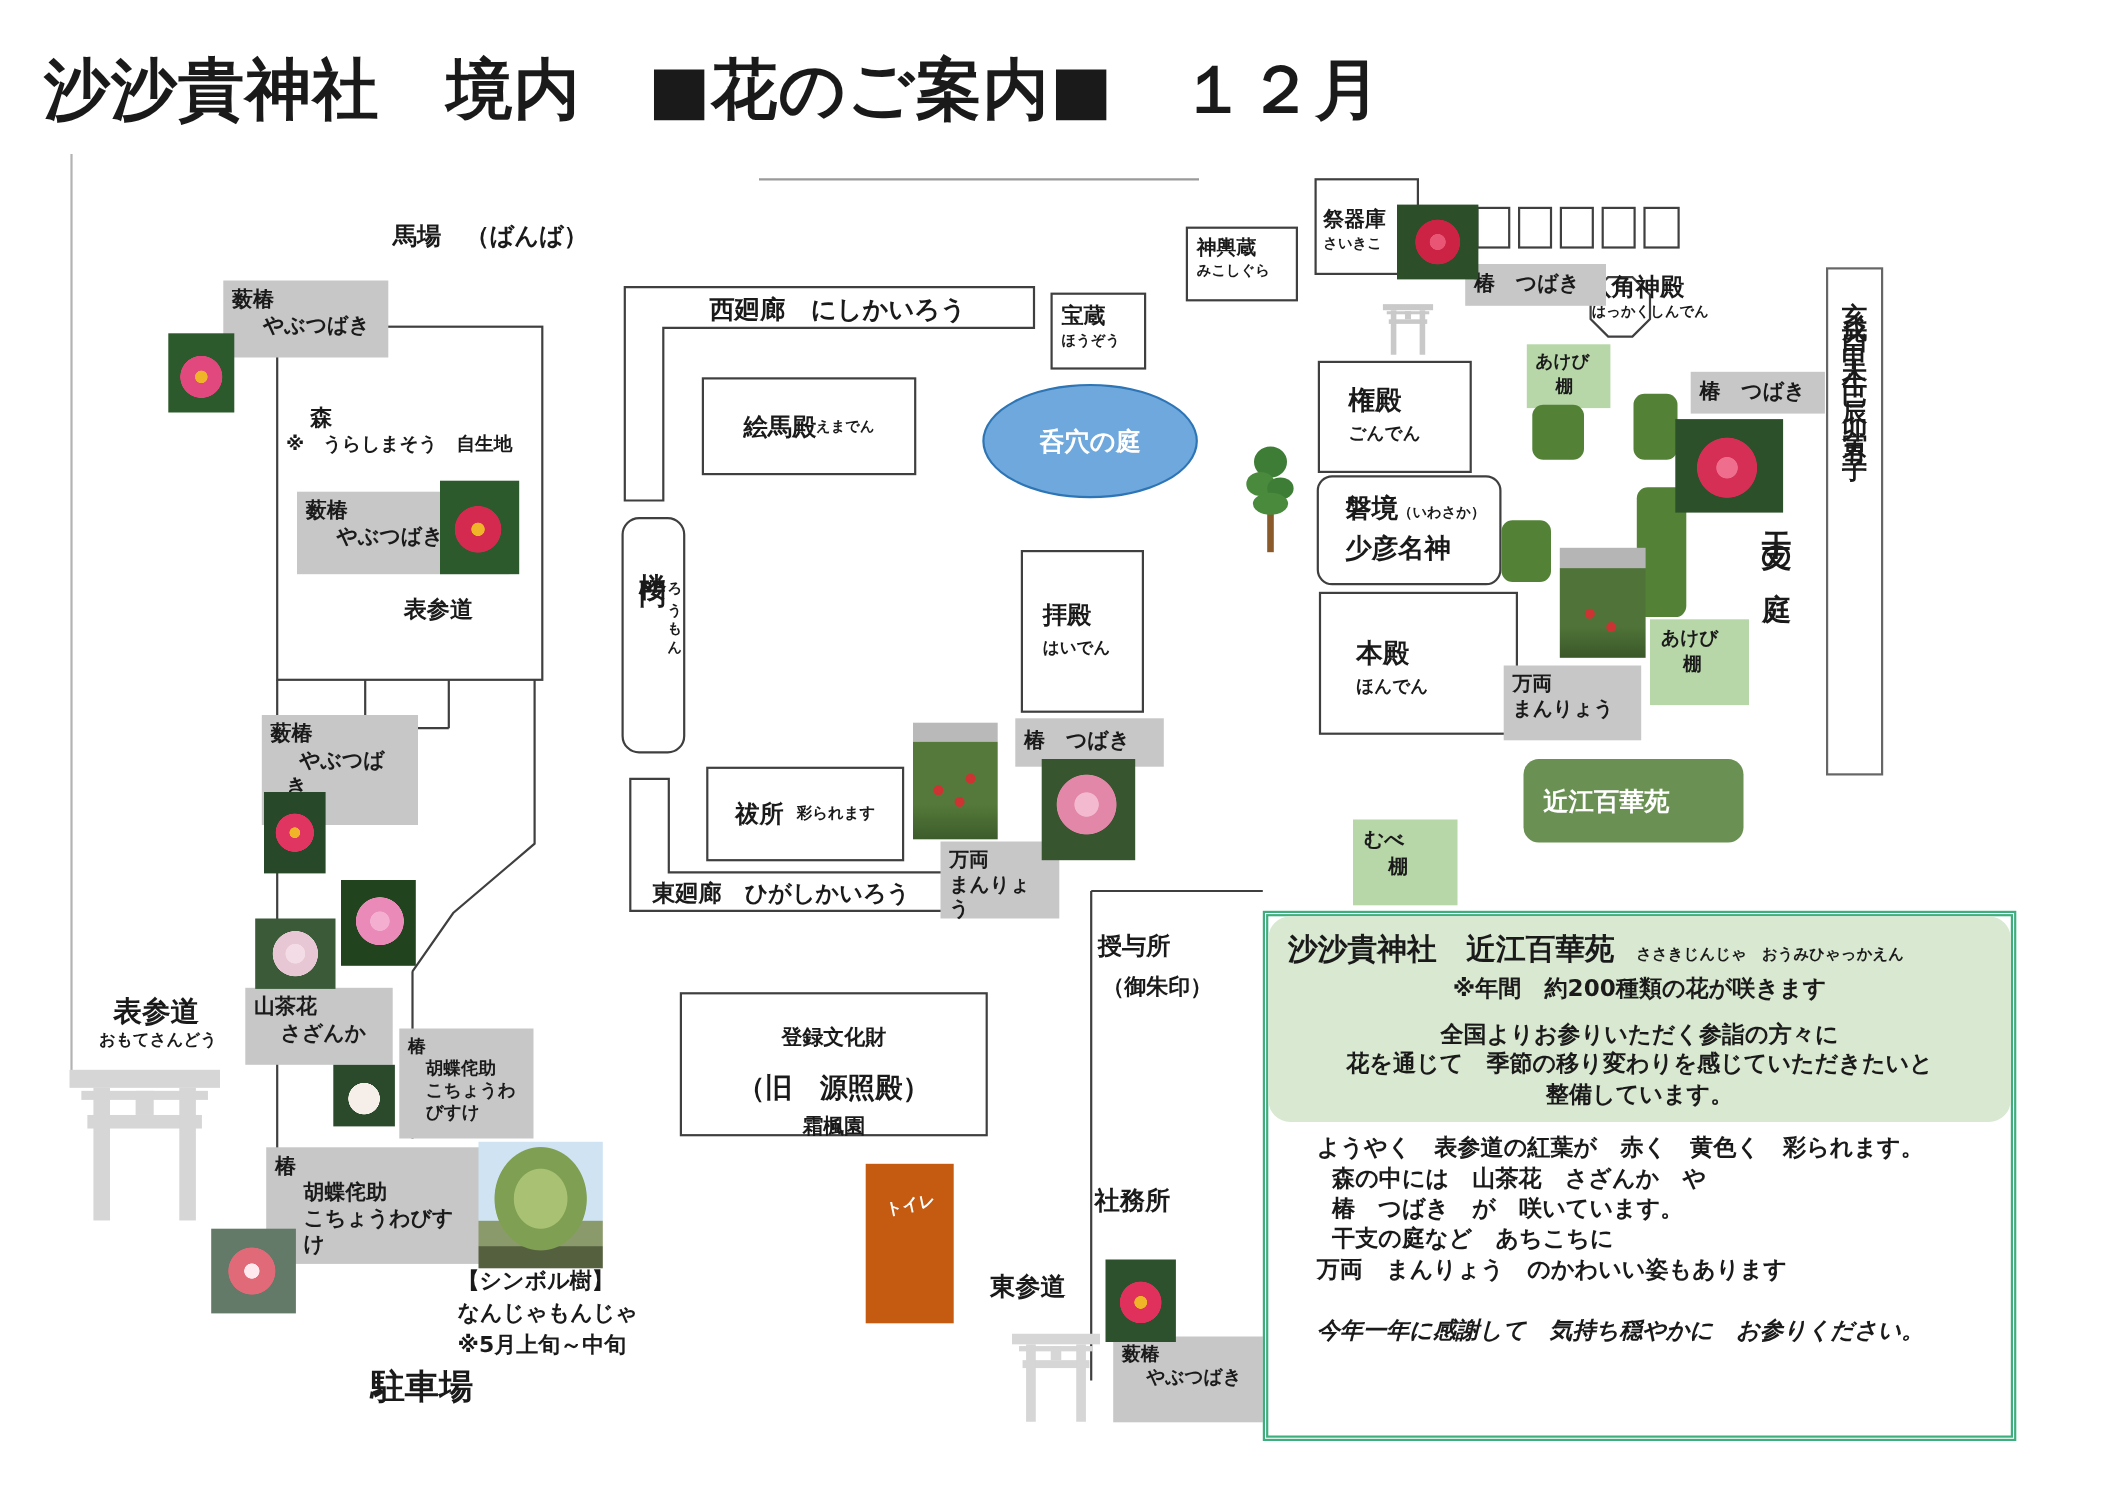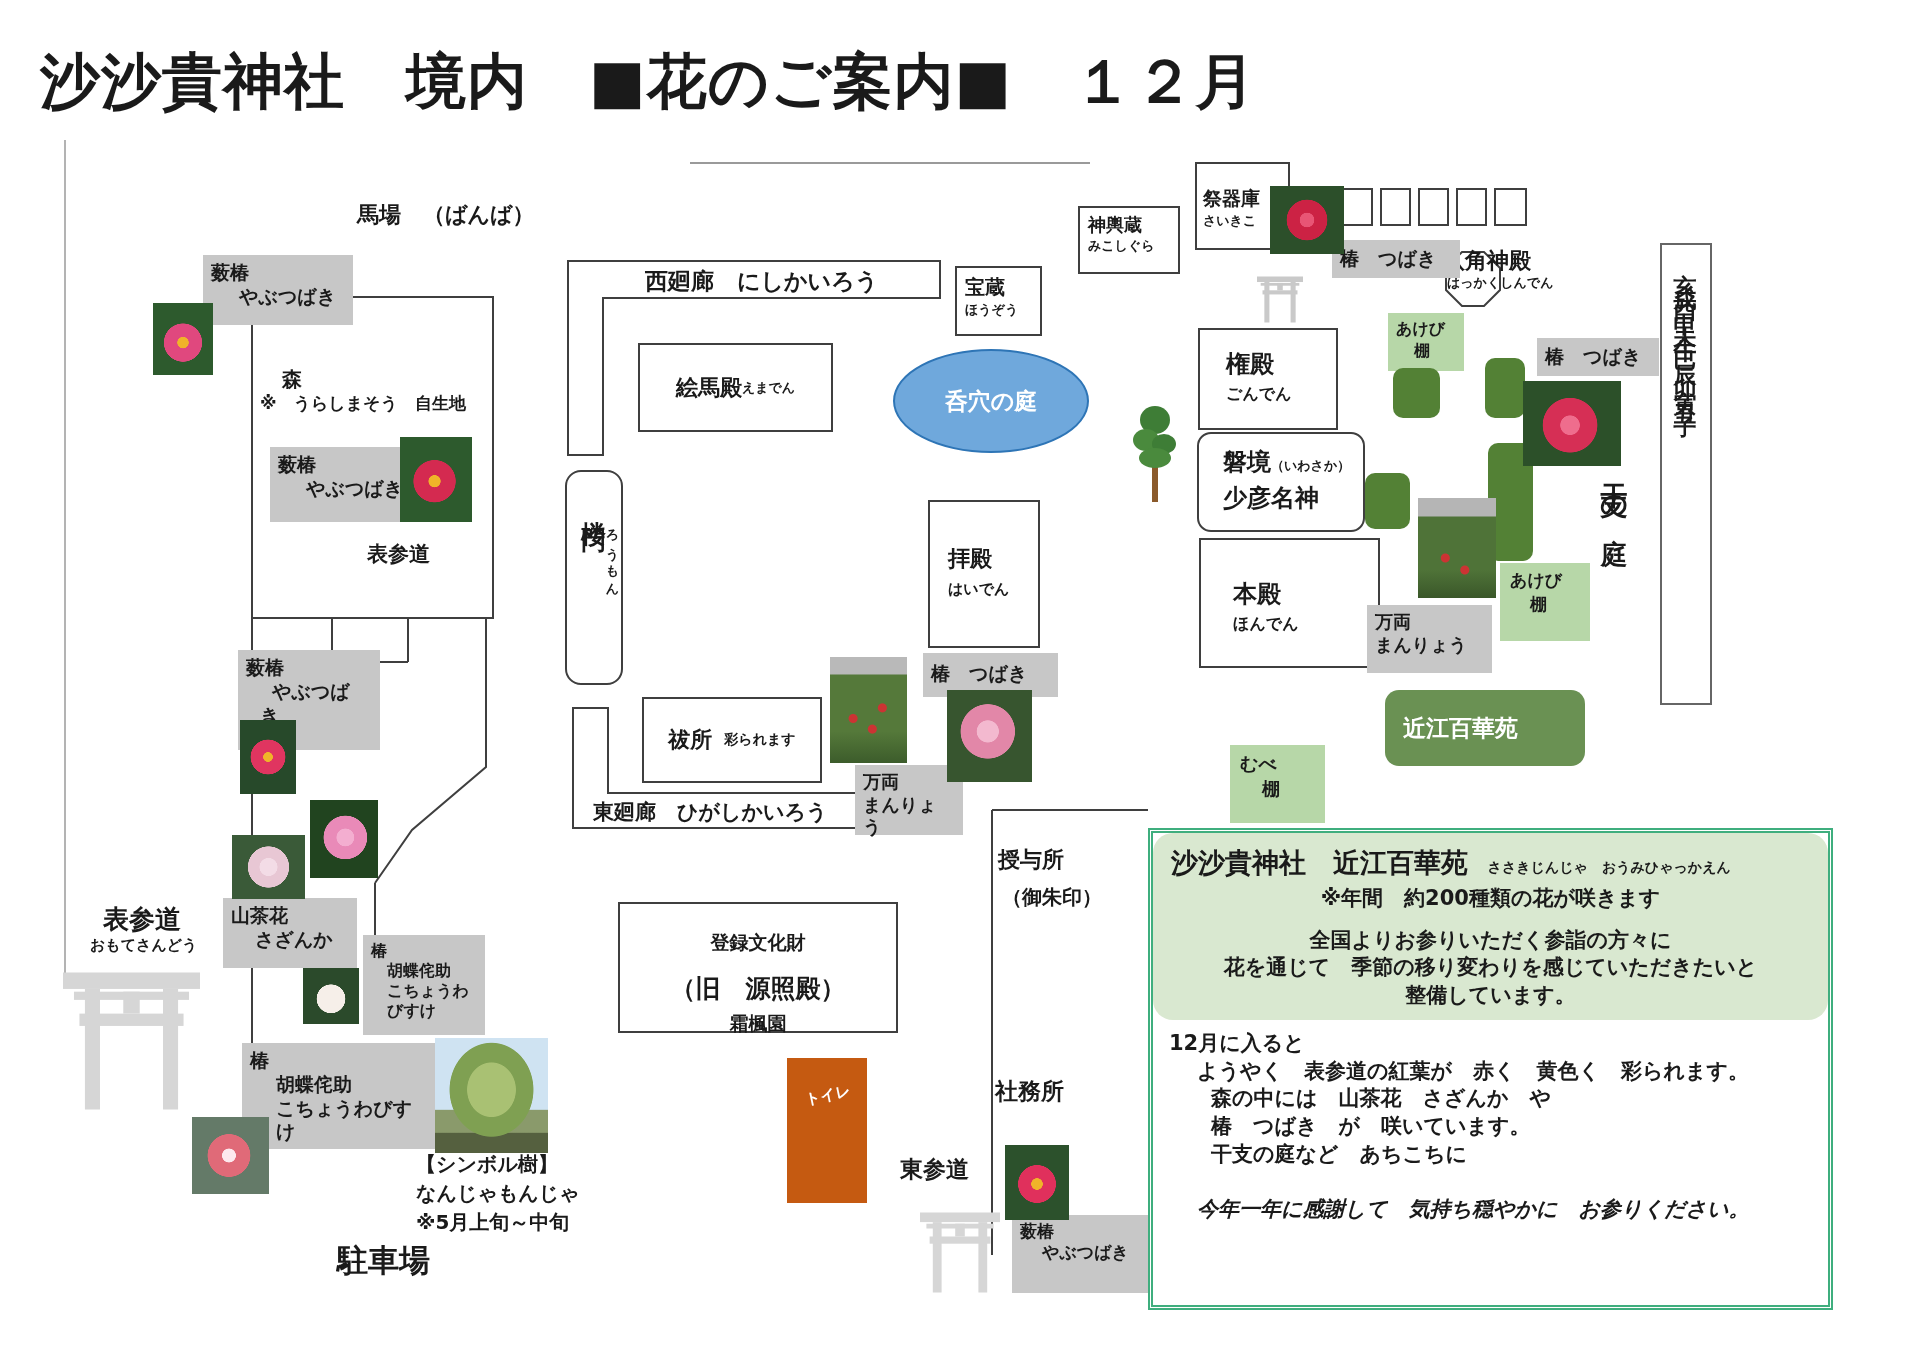--- a/index.html
+++ b/index.html
@@ -263,22 +263,22 @@
       <div>
         <span id="info-title">沙沙貴神社　近江百華苑</span>
         <span id="info-title-furi">ささきじんじゃ　おうみひゃっかえん</span>
       </div>
       <div class="info-center" style="margin-top:4px;">※年間　約200種類の花が咲きます</div>
       <div class="info-center" style="margin-top:14px;">全国よりお参りいただく参詣の方々に</div>
       <div class="info-center">花を通じて　季節の移り変わりを感じていただきたいと</div>
       <div class="info-center">整備しています。</div>
     </div>
     <div id="info-body">
-      <div>12月に入ると</div>
       <div class="ind">ようやく　表参道の紅葉が　赤く　黄色く　彩られます。</div>
       <div class="ind" style="padding-left:42px;">森の中には　山茶花　さざんか　や</div>
       <div class="ind" style="padding-left:42px;">椿　つばき　が　咲いています。</div>
       <div class="ind" style="padding-left:42px;">干支の庭など　あちこちに</div>
+      <div class="ind">万両　まんりょう　のかわいい姿もあります</div>
       <div class="ind" style="margin-top:28px;font-style:italic;">今年一年に感謝して　気持ち穏やかに　お参りください。</div>
     </div>
   </div>
 
 </div>
 
 </body></html>

